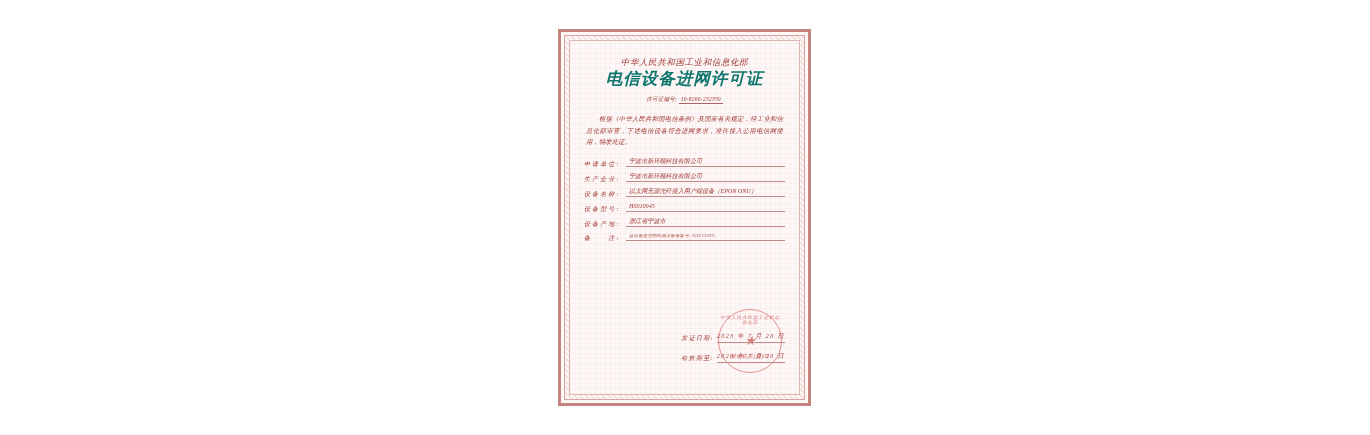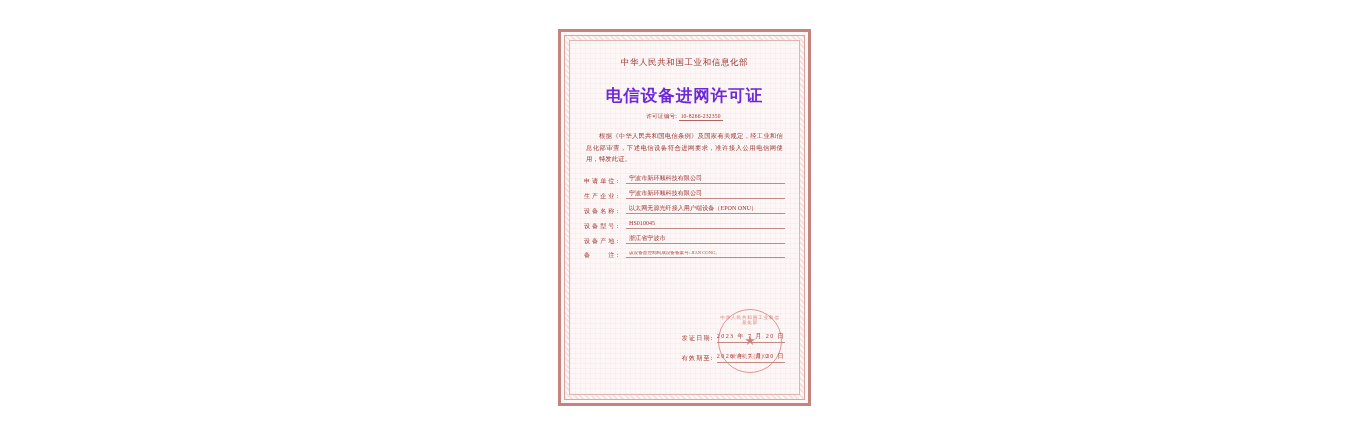--- a/index.html
+++ b/index.html
@@ -32,20 +32,21 @@
     padding: 3px;
   }
   .cert-inner-border {
     width: 100%;
     height: 100%;
     box-sizing: border-box;
     border: 1px solid #d8a49f;
     background:
       repeating-linear-gradient(45deg, #f6e2e0 0px, #f6e2e0 2px, #fdf7f6 2px, #fdf7f6 4px);
     padding: 4px;
+    font-style: italic;
   }
   .cert-field {
     width: 100%;
     height: 100%;
     box-sizing: border-box;
     background: #fdf8f7;
     border: 1px solid #e0b6b2;
     position: relative;
     overflow: hidden;
   }
@@ -73,22 +74,22 @@
     font-size: 8.5px;
     letter-spacing: 0.6px;
     color: #9c3330;
     line-height: 1.2;
   }
   .main-title {
     text-align: center;
     font-size: 16.5px;
     font-weight: bold;
     letter-spacing: 1px;
-    color: #6d28d9;
-    margin-top: 20px;
+    color: #0f766e;
+    margin-top: 3px;
     line-height: 1.15;
   }
 
   .license-no {
     text-align: center;
     font-size: 5.6px;
     color: #9c3330;
     margin-top: 7px;
     letter-spacing: 0.2px;
   }

